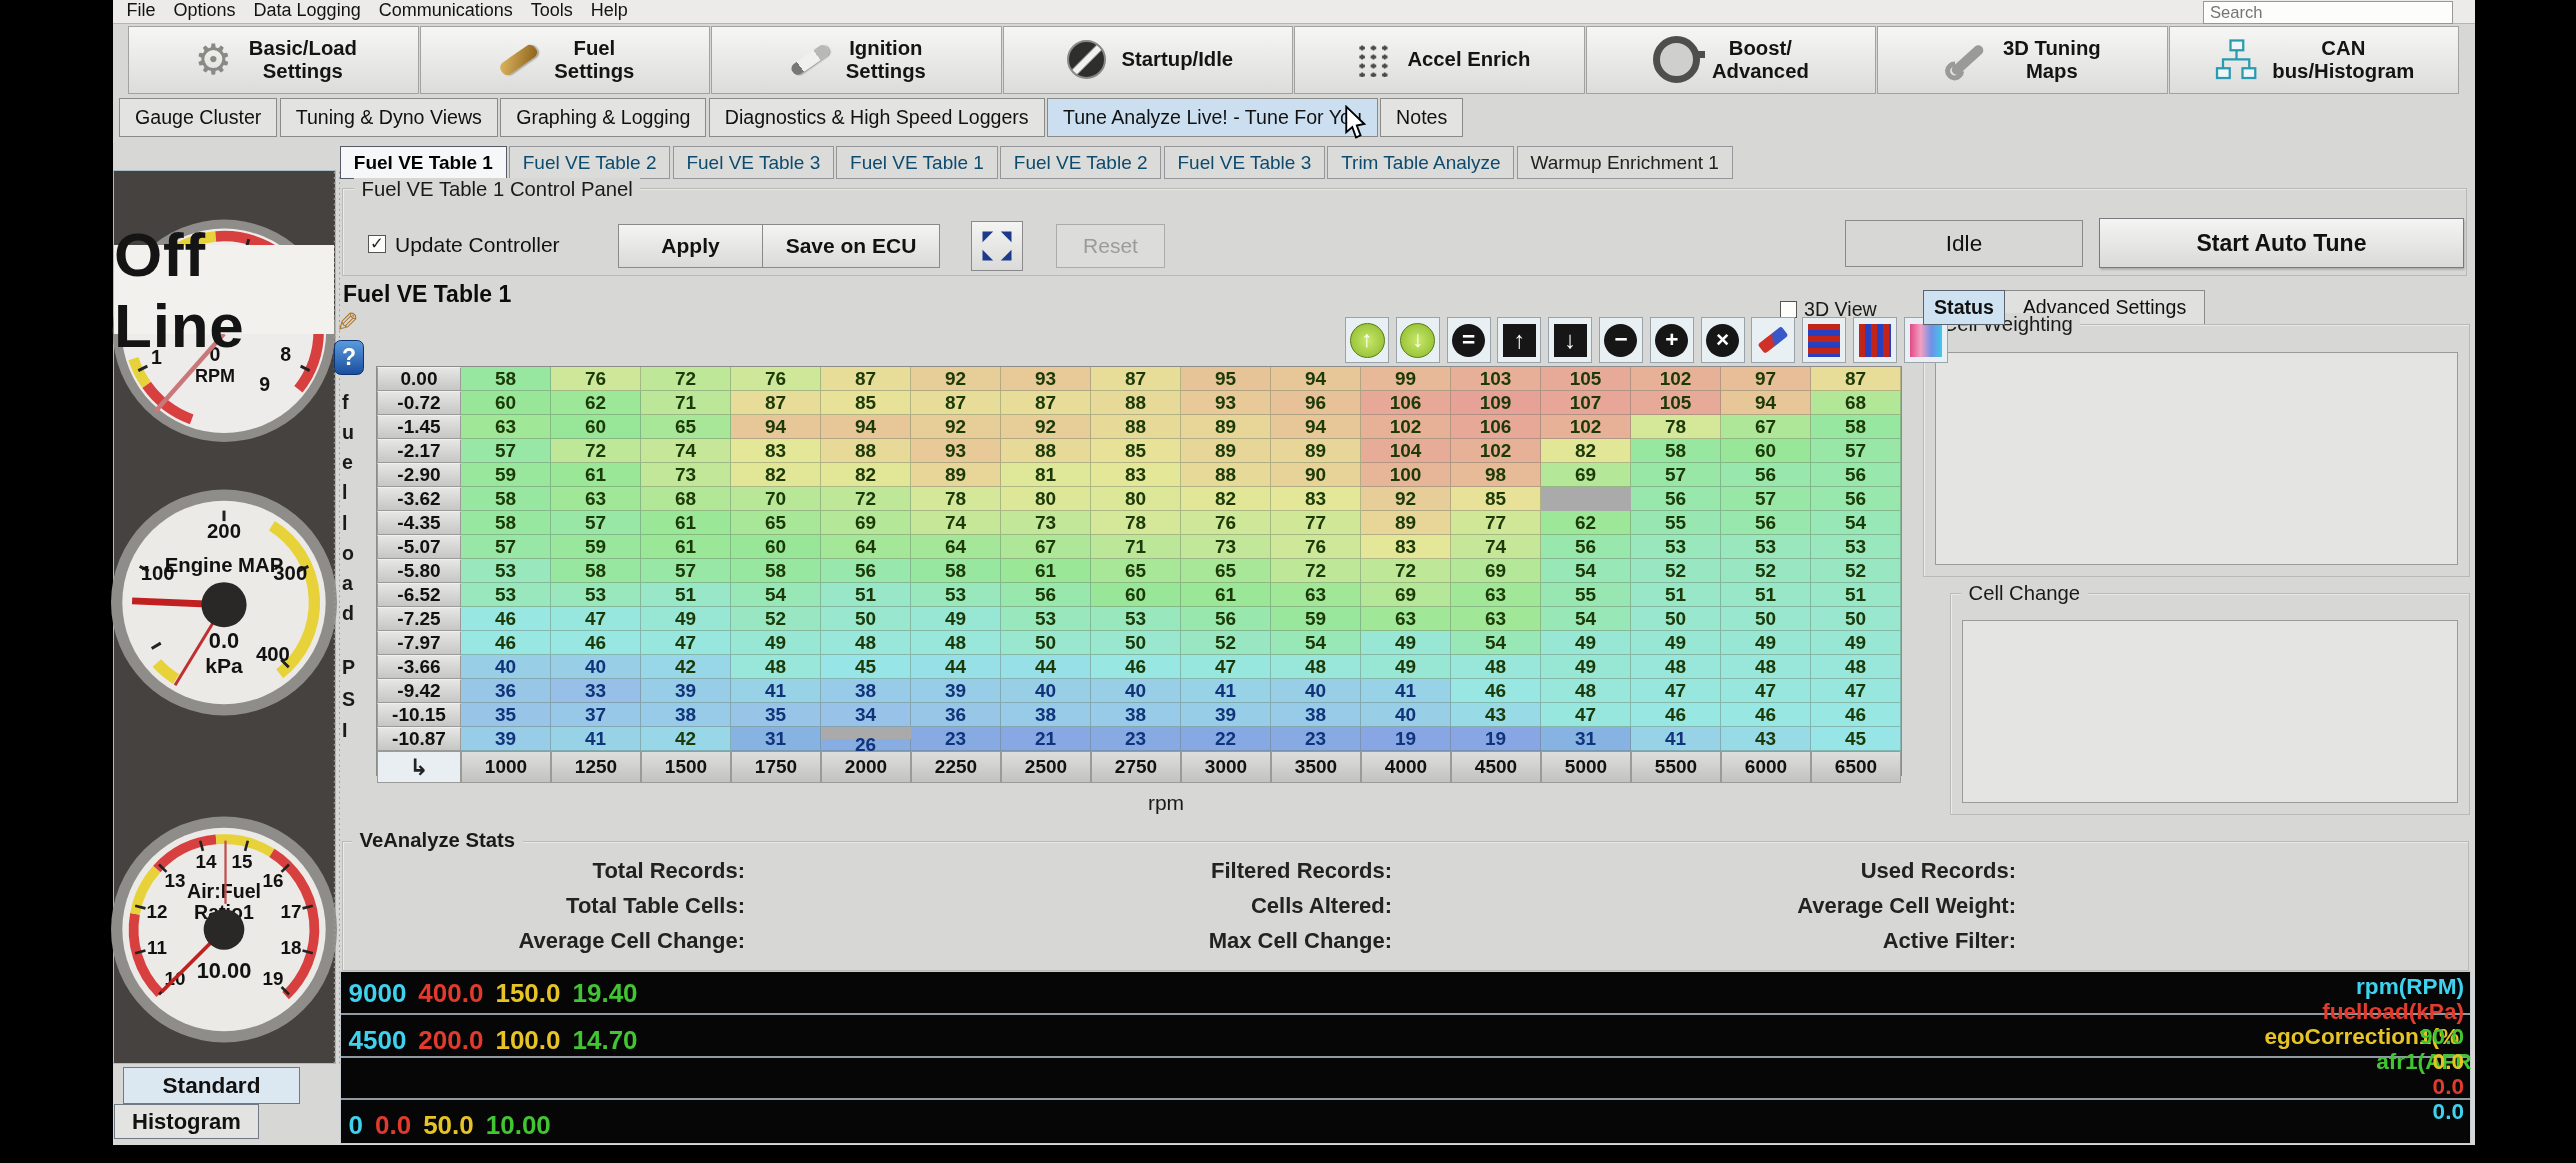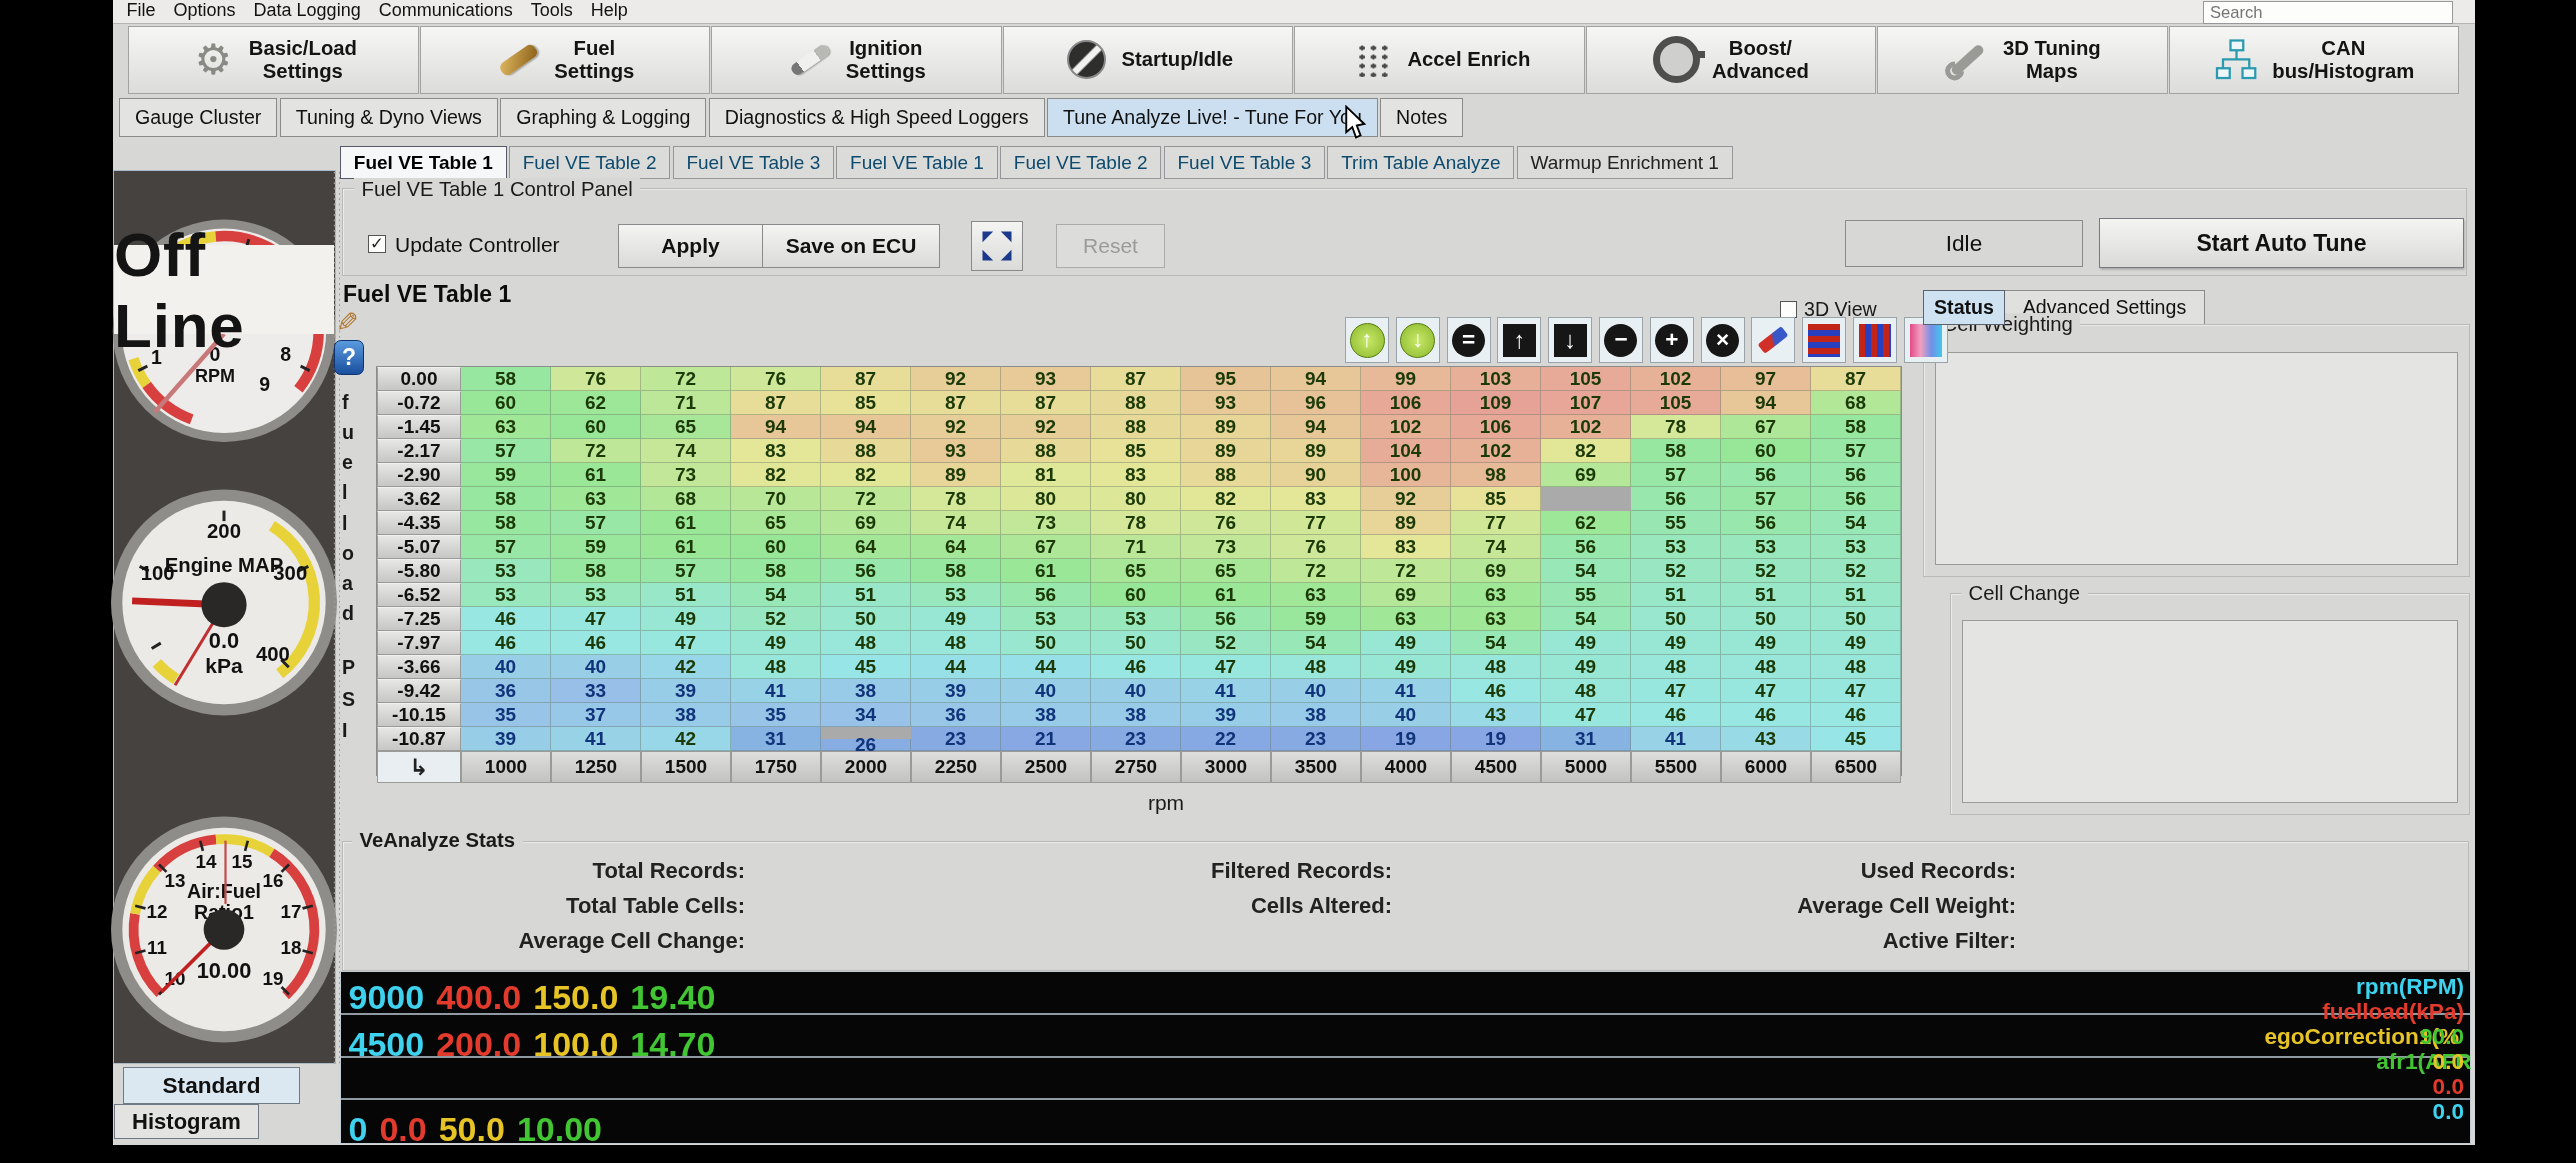--- a/index.html
+++ b/index.html
@@ -98,21 +98,21 @@
   #cc-inner{left:1962px;top:620px;width:494px;height:181px;background:#e4e4e2;border:0.8px solid #9a9a98;}
   
   #splitter{left:332px;top:170px;width:8.3px;height:894px;background-image:radial-gradient(#9a9a98 1px,transparent 1.1px);background-size:5.3px 5.3px;}
   
   #stats-group{left:342px;top:841px;width:2125px;height:128px;}
   .stats-col{position:absolute;top:853px;}
   .stats-line{height:35px;line-height:35px;text-align:right;font-size:22px;font-weight:600;color:#222;}
   
   #graph{left:340px;top:971px;width:2131px;height:173px;background:#060606;border:1.5px solid #c2ccd2;box-sizing:border-box;}
   .gdivider{position:absolute;left:0;width:100%;height:2.3px;background:#8f9aa2;}
-  .gscale{position:absolute;left:7.5px;display:flex;gap:12px;font-size:34px;font-weight:bold;}
+  .gscale{position:absolute;left:7.5px;display:flex;gap:12px;font-size:26px;font-weight:bold;}
   #gchannels{position:absolute;right:6px;top:1.5px;}
   .gline{height:25px;line-height:25px;text-align:right;font-size:22.6px;font-weight:bold;position:relative;}
   .gline .gval{margin-left:4.5px;}
   .gline.ov .gval{margin-left:-39px;}
   
   #cursor{left:1344px;top:105px;z-index:50;}
 </style>
 </head>
 <body>
 
@@ -729,20 +729,21 @@
 <div class="abs groupbox" id="stats-group"></div>
 <span class="grouplabel" style="left:352px;top:829px;font-weight:600;">VeAnalyze Stats</span>
 <div class="stats-col" id="stats-col1" style="left:391px;width:354px;">
     <div class="stats-line">Total Records:</div>
     <div class="stats-line">Total Table Cells:</div>
     <div class="stats-line">Average Cell Change:</div>
   </div>
 <div class="stats-col" id="stats-col2" style="left:1038px;width:354px;">
     <div class="stats-line">Filtered Records:</div>
     <div class="stats-line">Cells Altered:</div>
+    <div class="stats-line">Max Cell Change:</div>
   </div>
 <div class="stats-col" id="stats-col3" style="left:1655px;width:361px;">
     <div class="stats-line">Used Records:</div>
     <div class="stats-line">Average Cell Weight:</div>
     <div class="stats-line">Active Filter:</div>
   </div>
 
 <div class="abs" id="graph">
   <div class="gdivider" style="top:41px;"></div>
   <div class="gdivider" style="top:84px;"></div>

